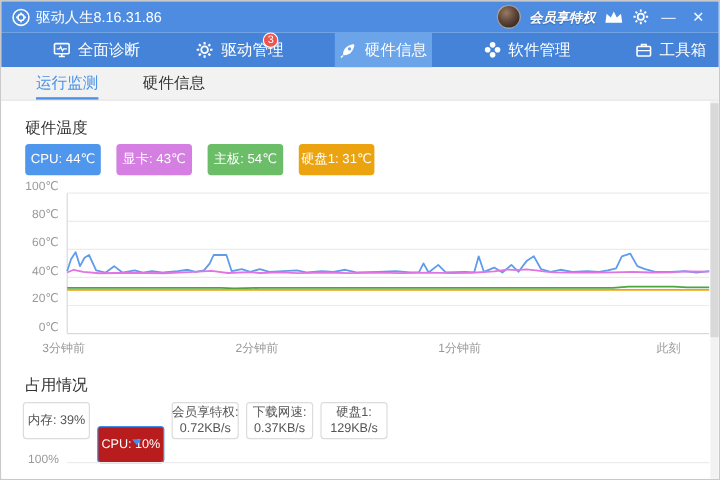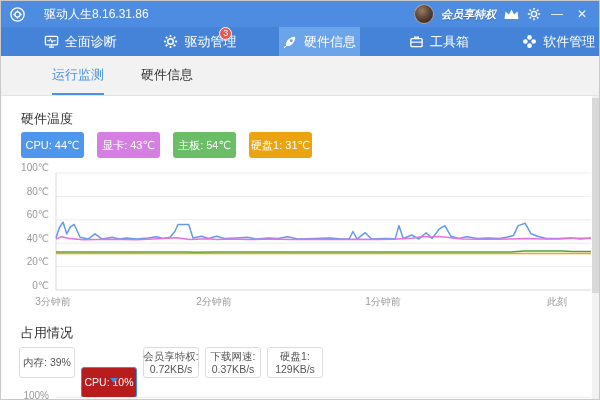--- a/index.html
+++ b/index.html
@@ -2,36 +2,36 @@
 <html><head>
 <meta charset="utf-8">
 <style>
   * { margin:0; padding:0; box-sizing:border-box; }
   body { font-family:"Liberation Sans","DejaVu Sans",sans-serif; background:#888; }
   .window { position:relative; width:600px; height:400px; background:#fff; overflow:hidden; border:1px solid #c9c9c9; }
 
   
   .titlebar { height:26px; background:#4D8CE0; display:flex; align-items:center; color:#fff; padding:0 8px 0 8px; }
   .titlebar .logo { width:17px; height:17px; flex:0 0 auto; }
-  .titlebar .title { font-size:12px; margin-left:18px; flex:1 1 auto; white-space:nowrap; }
+  .titlebar .title { font-size:12px; margin-left:4px; flex:1 1 auto; white-space:nowrap; }
   .tb-right { display:flex; align-items:center; gap:7px; }
   .avatar { width:20px; height:20px; border-radius:50%; background:radial-gradient(circle at 38% 32%, #9a7a62 0%, #5d4639 45%, #23191a 100%); border:1px solid rgba(255,255,255,.5); }
   .member { font-size:11px; font-weight:bold; font-style:italic; text-shadow:0 1px 1px rgba(0,0,0,.25); white-space:nowrap; cursor:pointer; }
   .crown { width:17px; height:13px; }
   .tb-btn { width:18px; text-align:center; font-size:12px; line-height:26px; cursor:pointer; opacity:.95; }
 
   
   .navbar { height:29px; background:#4583D8; display:flex; color:#fff; }
   .nav-tab { width:100px; display:flex; align-items:center; justify-content:center; gap:6px; font-size:13px; position:relative; cursor:pointer;margin-left:39px; }
   .nav-tab.active { background:#6BA4E9; }
   .nav-tab svg { width:15px; height:15px; }
   .red-badge { position:absolute; top:0px; right:8px; min-width:13px; height:13px; border-radius:7px; background:#F0544E; border:1px solid #fff; color:#fff; font-size:9px; line-height:11px; text-align:center; padding:0 2px; }
 
   
-  .subbar { height:40px; background:#F2F2F3; border-bottom:1px solid #E3E3E4; display:flex; padding-left:51px; gap:37px; }
+  .subbar { height:28px; background:#F2F2F3; border-bottom:1px solid #E3E3E4; display:flex; padding-left:29px; gap:37px; }
   .sub-tab { font-size:13px; color:#333; display:flex; align-items:center; height:100%; border-bottom:2px solid transparent; cursor:pointer; }
   .sub-tab.active { color:#4B92E4; border-bottom-color:#4B92E4; }
 
   
   .content { position:relative; height:317px; background:#fff; }
   .sec-title { position:absolute; left:20px; font-size:13px; font-weight:normal; color:#333; }
   #temp-title { top:14px; }
   #usage-title { top:228px;text-align:center; }
 
   .temp-badges { position:absolute; left:20px; top:36px; display:flex; gap:13px; }
@@ -125,34 +125,34 @@
     <div class="nav-tab active">
       <svg viewBox="0 0 16 16">
         <path d="M3.2,12.8 C2.6,8.6 5.2,4.4 11.5,3 C12.6,2.8 13.3,3.4 13.1,4.5 C11.7,10.8 7.4,13.4 3.2,12.8 Z" fill="#fff"></path>
         <circle cx="8.8" cy="7.2" r="1.5" fill="#6BA4E9"></circle>
         <line x1="3" y1="13" x2="1.2" y2="14.8" stroke="#fff" stroke-width="1.3"></line>
       </svg>
       <span>硬件信息</span>
     </div>
     <div class="nav-tab">
       <svg viewBox="0 0 16 16">
-        <rect x="2" y="5" width="12" height="8.5" rx="1" fill="none" stroke="#fff" stroke-width="1.4"></rect>
-        <path d="M6,5 V3.4 H10 V5" fill="none" stroke="#fff" stroke-width="1.4"></path>
-        <line x1="2" y1="8.7" x2="14" y2="8.7" stroke="#fff" stroke-width="1.2"></line>
-      </svg>
-      <span>工具箱</span>
-    </div>
-    <div class="nav-tab">
-      <svg viewBox="0 0 16 16">
         <circle cx="8" cy="3.6" r="2.5" fill="#fff"></circle>
           <circle cx="8" cy="12.4" r="2.5" fill="#fff"></circle>
         <circle cx="3.6" cy="8" r="2.5" fill="#fff"></circle>
           <circle cx="12.4" cy="8" r="2.5" fill="#fff"></circle>
       </svg>
       <span>软件管理</span>
+    </div>
+    <div class="nav-tab">
+      <svg viewBox="0 0 16 16">
+        <rect x="2" y="5" width="12" height="8.5" rx="1" fill="none" stroke="#fff" stroke-width="1.4"></rect>
+        <path d="M6,5 V3.4 H10 V5" fill="none" stroke="#fff" stroke-width="1.4"></path>
+        <line x1="2" y1="8.7" x2="14" y2="8.7" stroke="#fff" stroke-width="1.2"></line>
+      </svg>
+      <span>工具箱</span>
     </div>
   </div>
 
   <div class="subbar">
     <div class="sub-tab active">运行监测</div>
     <div class="sub-tab">硬件信息</div>
   </div>
 
   <div class="content">
 

